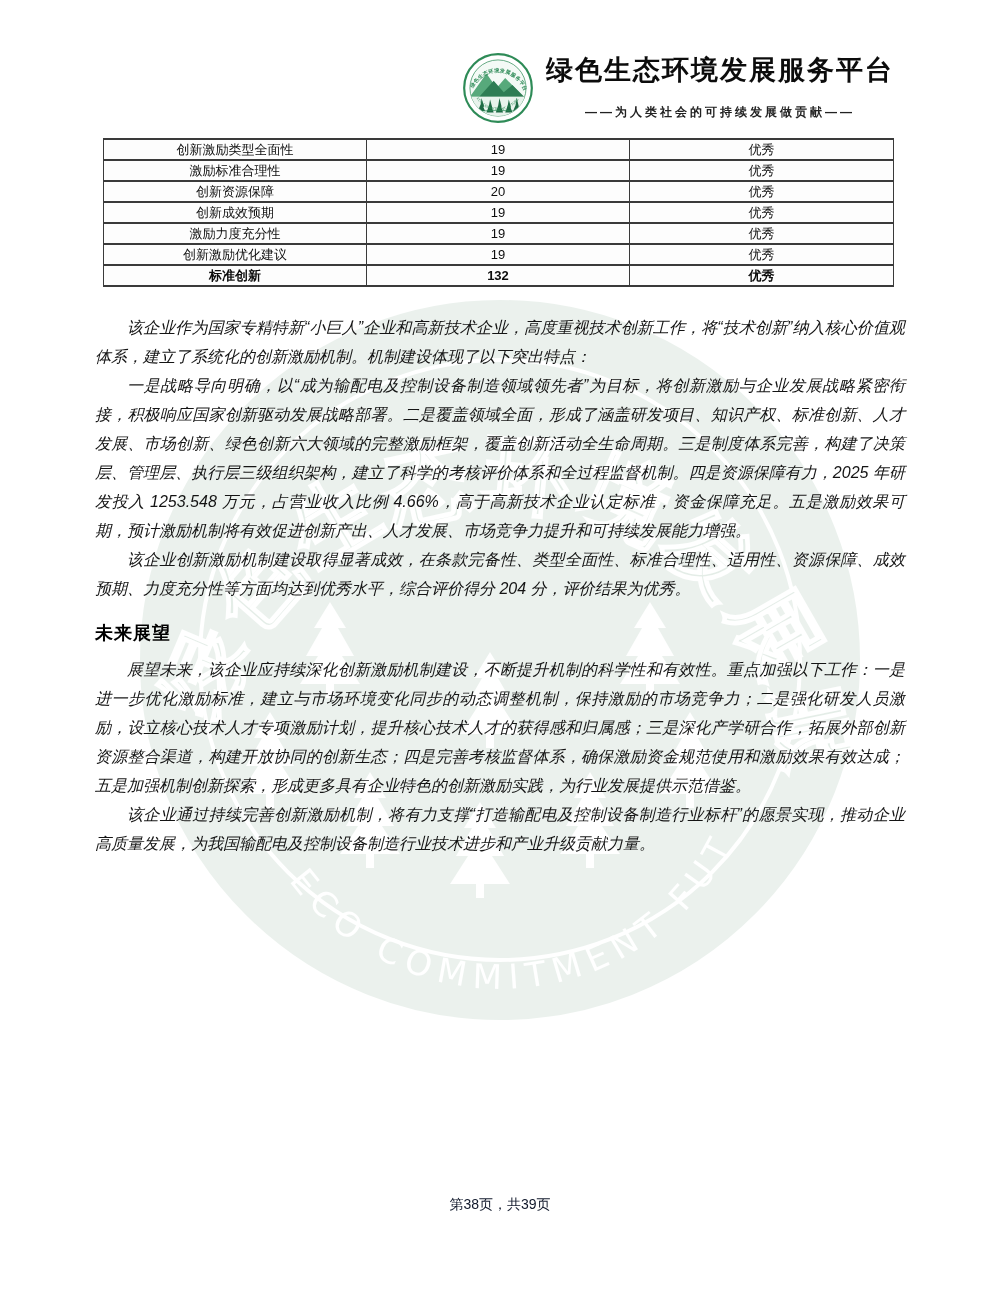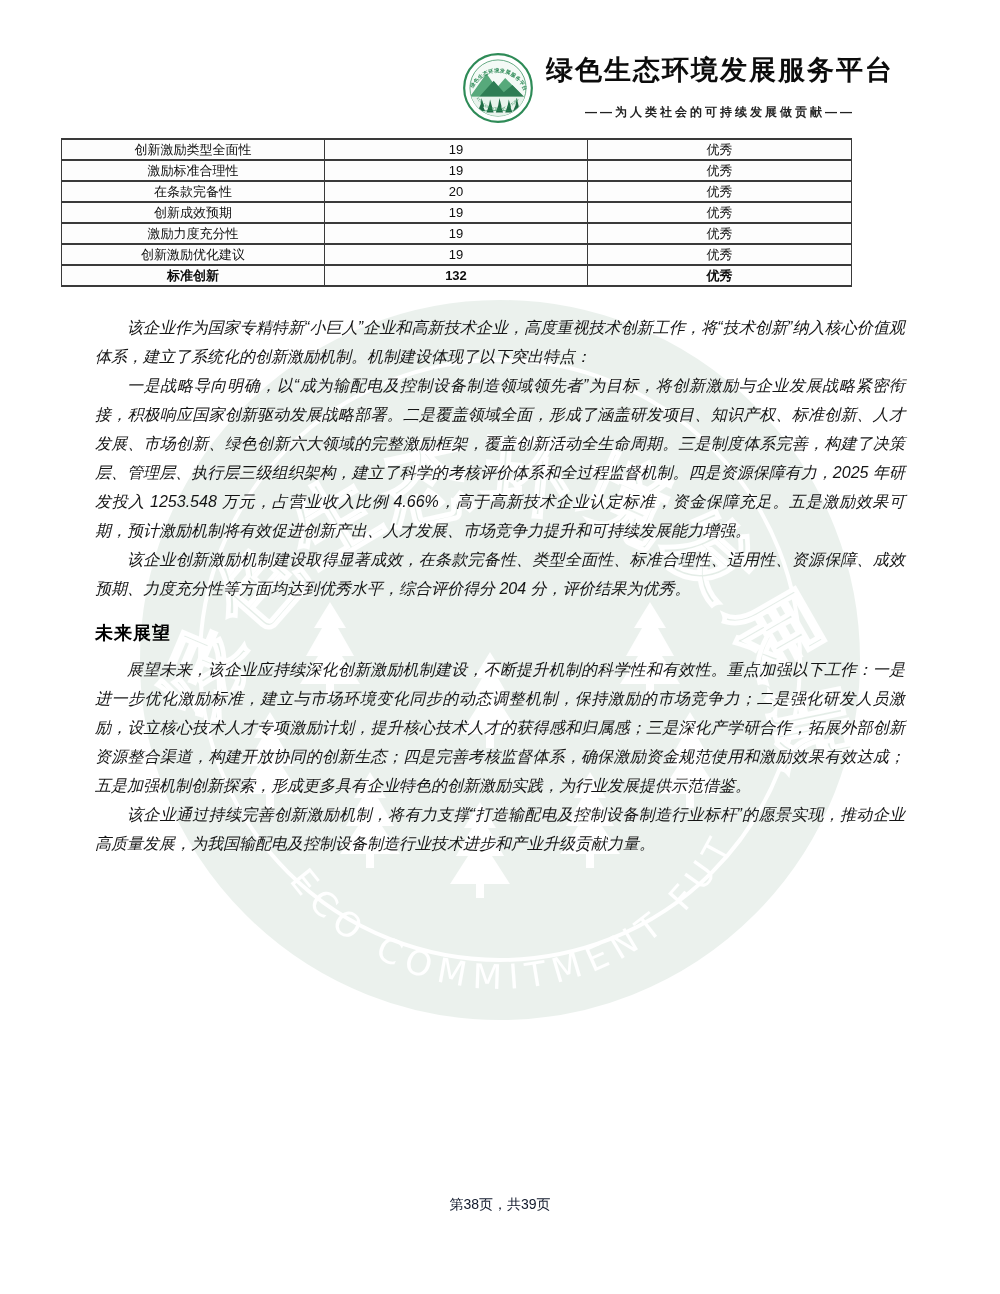--- a/index.html
+++ b/index.html
@@ -26,21 +26,21 @@
   .brand-block{display:flex;flex-direction:column;align-items:center;}
   .brand-title{
     font-size:27px;font-weight:bold;color:#0c0c0c;
     letter-spacing:2px;line-height:1.15;white-space:nowrap;
   }
   .brand-slogan{
     margin-top:18px;font-size:12px;color:#222;font-weight:bold;
     letter-spacing:3px;white-space:nowrap;
   }
   
-  .score-table-wrap{position:relative;z-index:2;margin:14px 0 0 61px;}
+  .score-table-wrap{position:relative;z-index:2;margin:14px 0 0 103px;}
   table.score{
     border-collapse:collapse;width:790px;table-layout:fixed;
     background:rgba(253,253,253,.85);
   }
   table.score td{
     border:1px solid #3a3a3a;
     border-top-width:2px;border-bottom-width:2px;
     height:19px;padding:0 4px;
     text-align:center;vertical-align:middle;
     font-size:13px;color:#0d0d0d;white-space:nowrap;overflow:hidden;
@@ -146,21 +146,21 @@
         <td>创新激励类型全面性</td>
         <td>19</td>
         <td>优秀</td>
       </tr>
       <tr>
         <td>激励标准合理性</td>
         <td>19</td>
         <td>优秀</td>
       </tr>
       <tr>
-        <td>在条款完备性</td>
+        <td>创新资源保障</td>
         <td>20</td>
         <td>优秀</td>
       </tr>
       <tr>
         <td>创新成效预期</td>
         <td>19</td>
         <td>优秀</td>
       </tr>
       <tr>
         <td>激励力度充分性</td>

